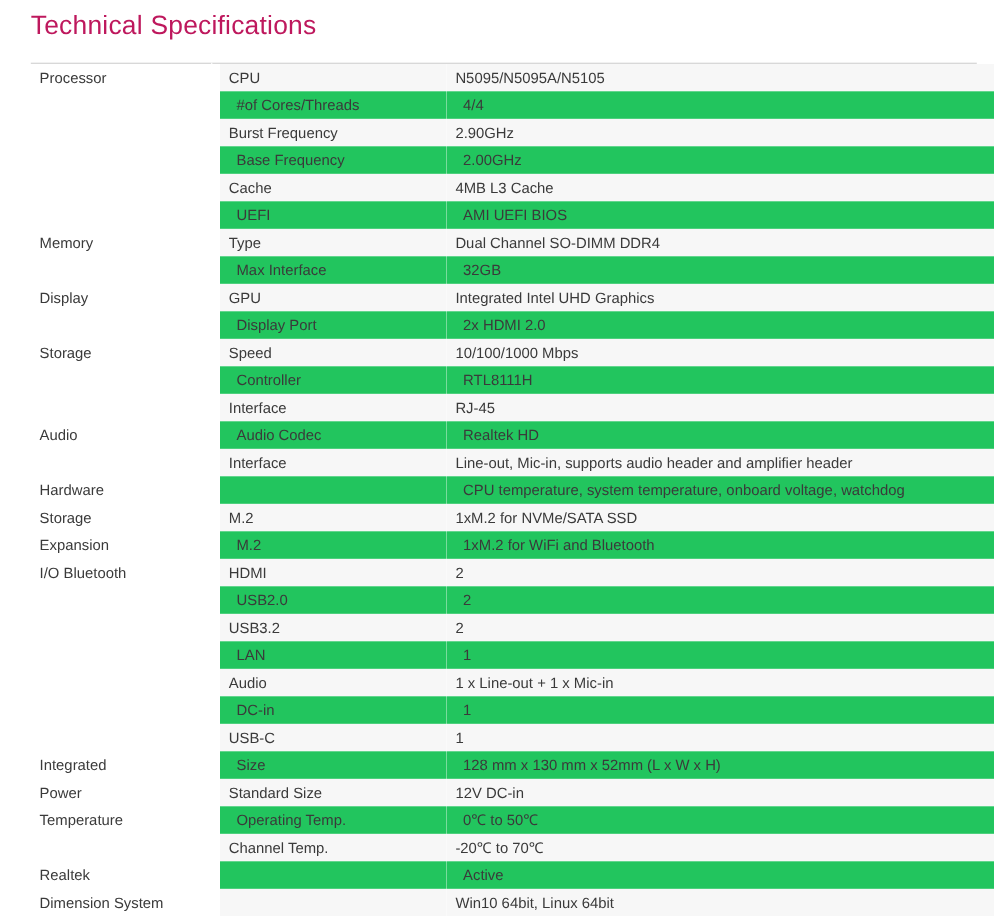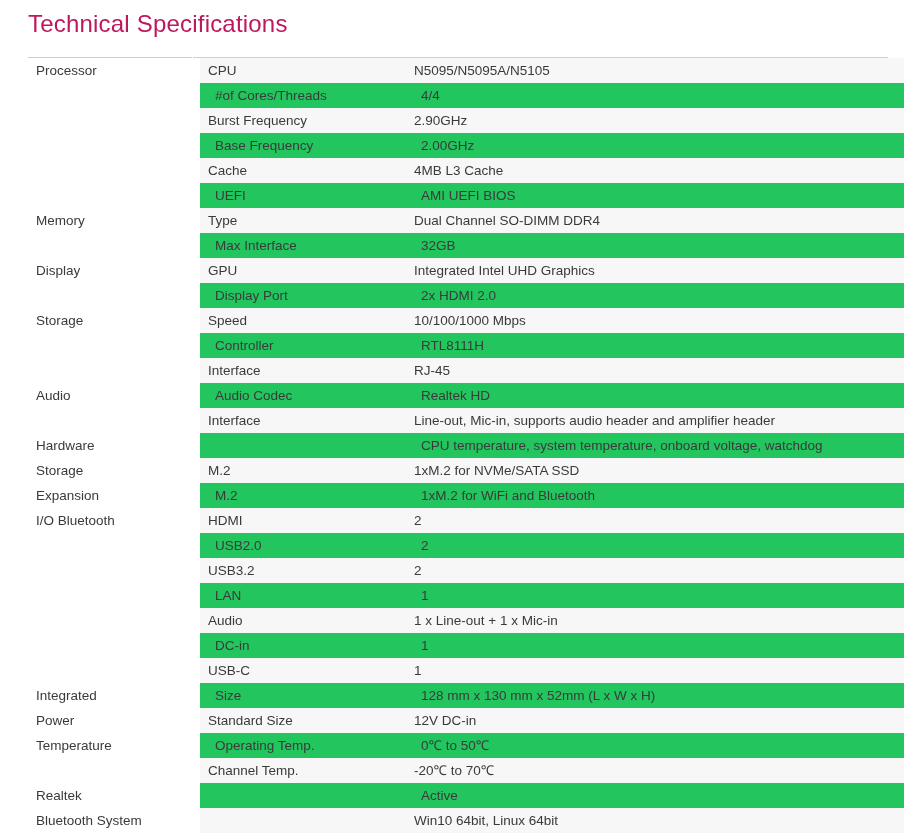--- a/index.html
+++ b/index.html
@@ -249,21 +249,21 @@
           <td class="c1"></td>
           <td class="c2">Channel Temp.</td>
           <td class="c3">-20℃ to 70℃</td>
         </tr>
         <tr class="shade">
           <td class="c1">Realtek</td>
           <td class="c2"></td>
           <td class="c3">Active</td>
         </tr>
         <tr>
-          <td class="c1">Bluetooth System</td>
+          <td class="c1">Dimension System</td>
           <td class="c2"></td>
           <td class="c3">Win10 64bit, Linux 64bit</td>
         </tr>
       </tbody>
   </table>
 
   <div class="divider-v"></div>
 
 </div>
 

